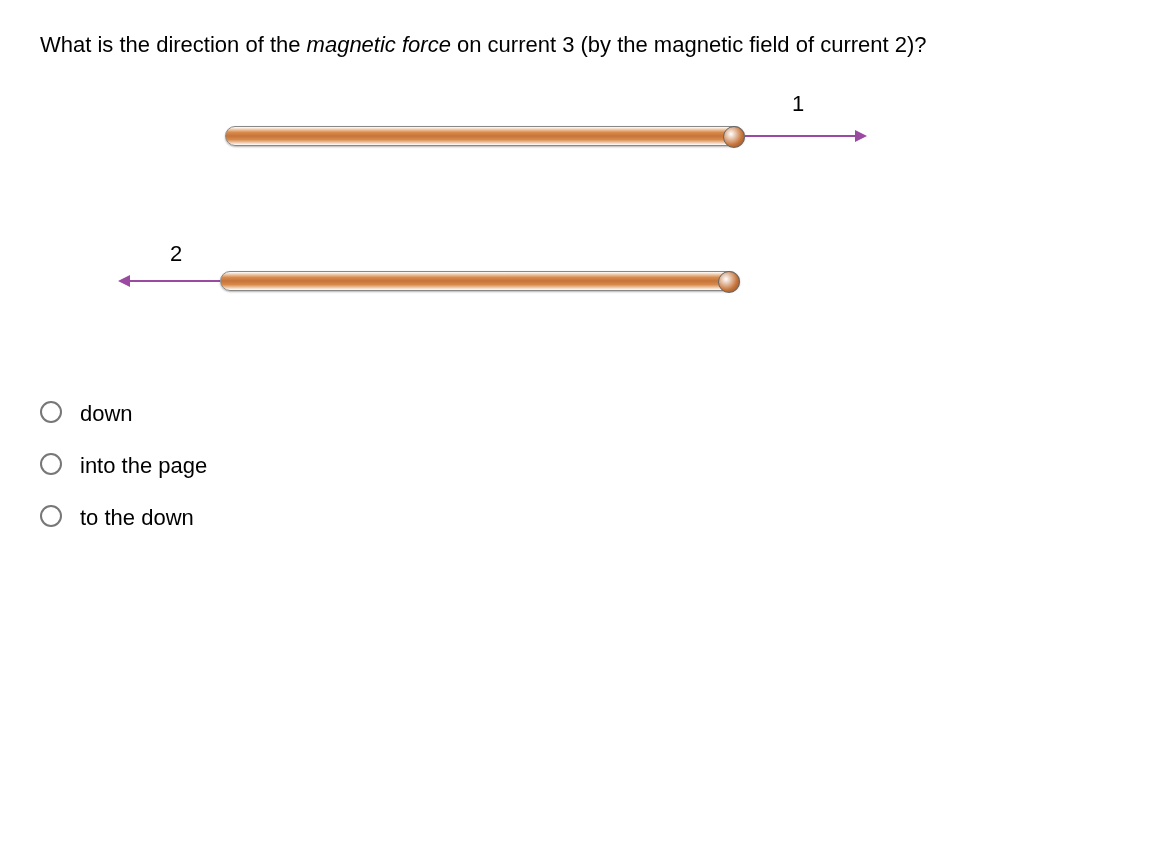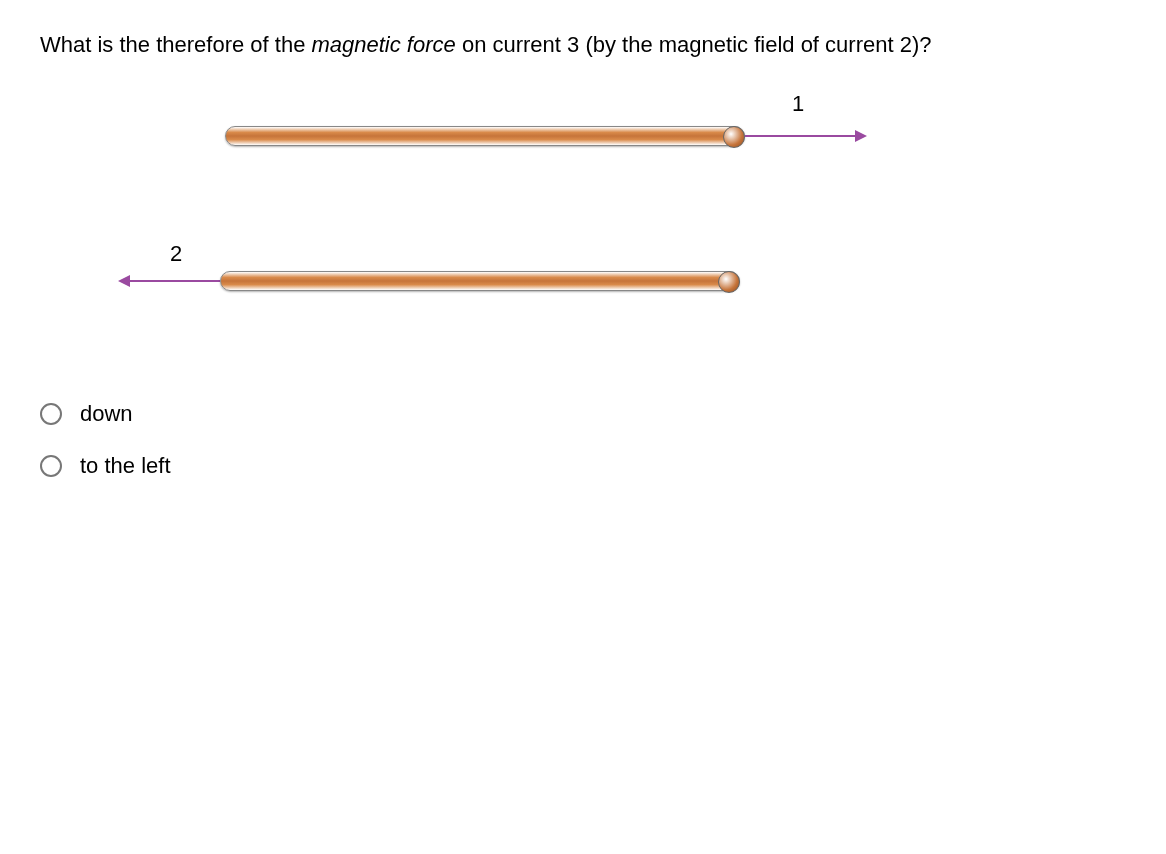--- a/index.html
+++ b/index.html
@@ -78,39 +78,38 @@
       border-right: 12px solid #9a4aa0;
       border-top: 6px solid transparent;
       border-bottom: 6px solid transparent;
     }
     .label1 { position: absolute; top: -10px; left: 712px; font-size: 22px; }
     .label2 { position: absolute; top: 140px; left: 90px; font-size: 22px; }
     .wire2 .wire { margin-left: 100px; }
     .options { margin-top: 30px; }
     .option {
       display: flex;
-      align-items: center;
       margin-bottom: 26px;
       cursor: pointer;
     }
     .radio {
       width: 22px;
       height: 22px;
       border: 2px solid #777;
       border-radius: 50%;
       margin-right: 18px;
       flex-shrink: 0;
     }
     .option-label { font-size: 22px; }
   </style>
 </head>
 <body>
 
 <div class="question">
-  <span>What is the therefore of the </span><em>magnetic force</em><span> on current 3 (by the magnetic field of current 2)?</span>
+  <span>What is the direction of the </span><em>magnetic force</em><span> on current 3 (by the magnetic field of current 2)?</span>
 </div>
 
 <div class="diagram">
   <div class="label1">1</div>
   <div class="wire-group wire1">
     <div class="wire"></div>
   </div>
   <div class="arrow-line arrow-right"></div>
 
   <div class="label2">2</div>
@@ -120,15 +119,19 @@
   </div>
 </div>
 
 <div class="options">
   <div class="option">
     <div class="radio"></div>
     <span class="option-label">down</span>
   </div>
   <div class="option">
     <div class="radio"></div>
-    <span class="option-label">to the left</span>
+    <span class="option-label">into the page</span>
+  </div>
+  <div class="option">
+    <div class="radio"></div>
+    <span class="option-label">to the down</span>
   </div>
 </div>
 
 </body></html>

